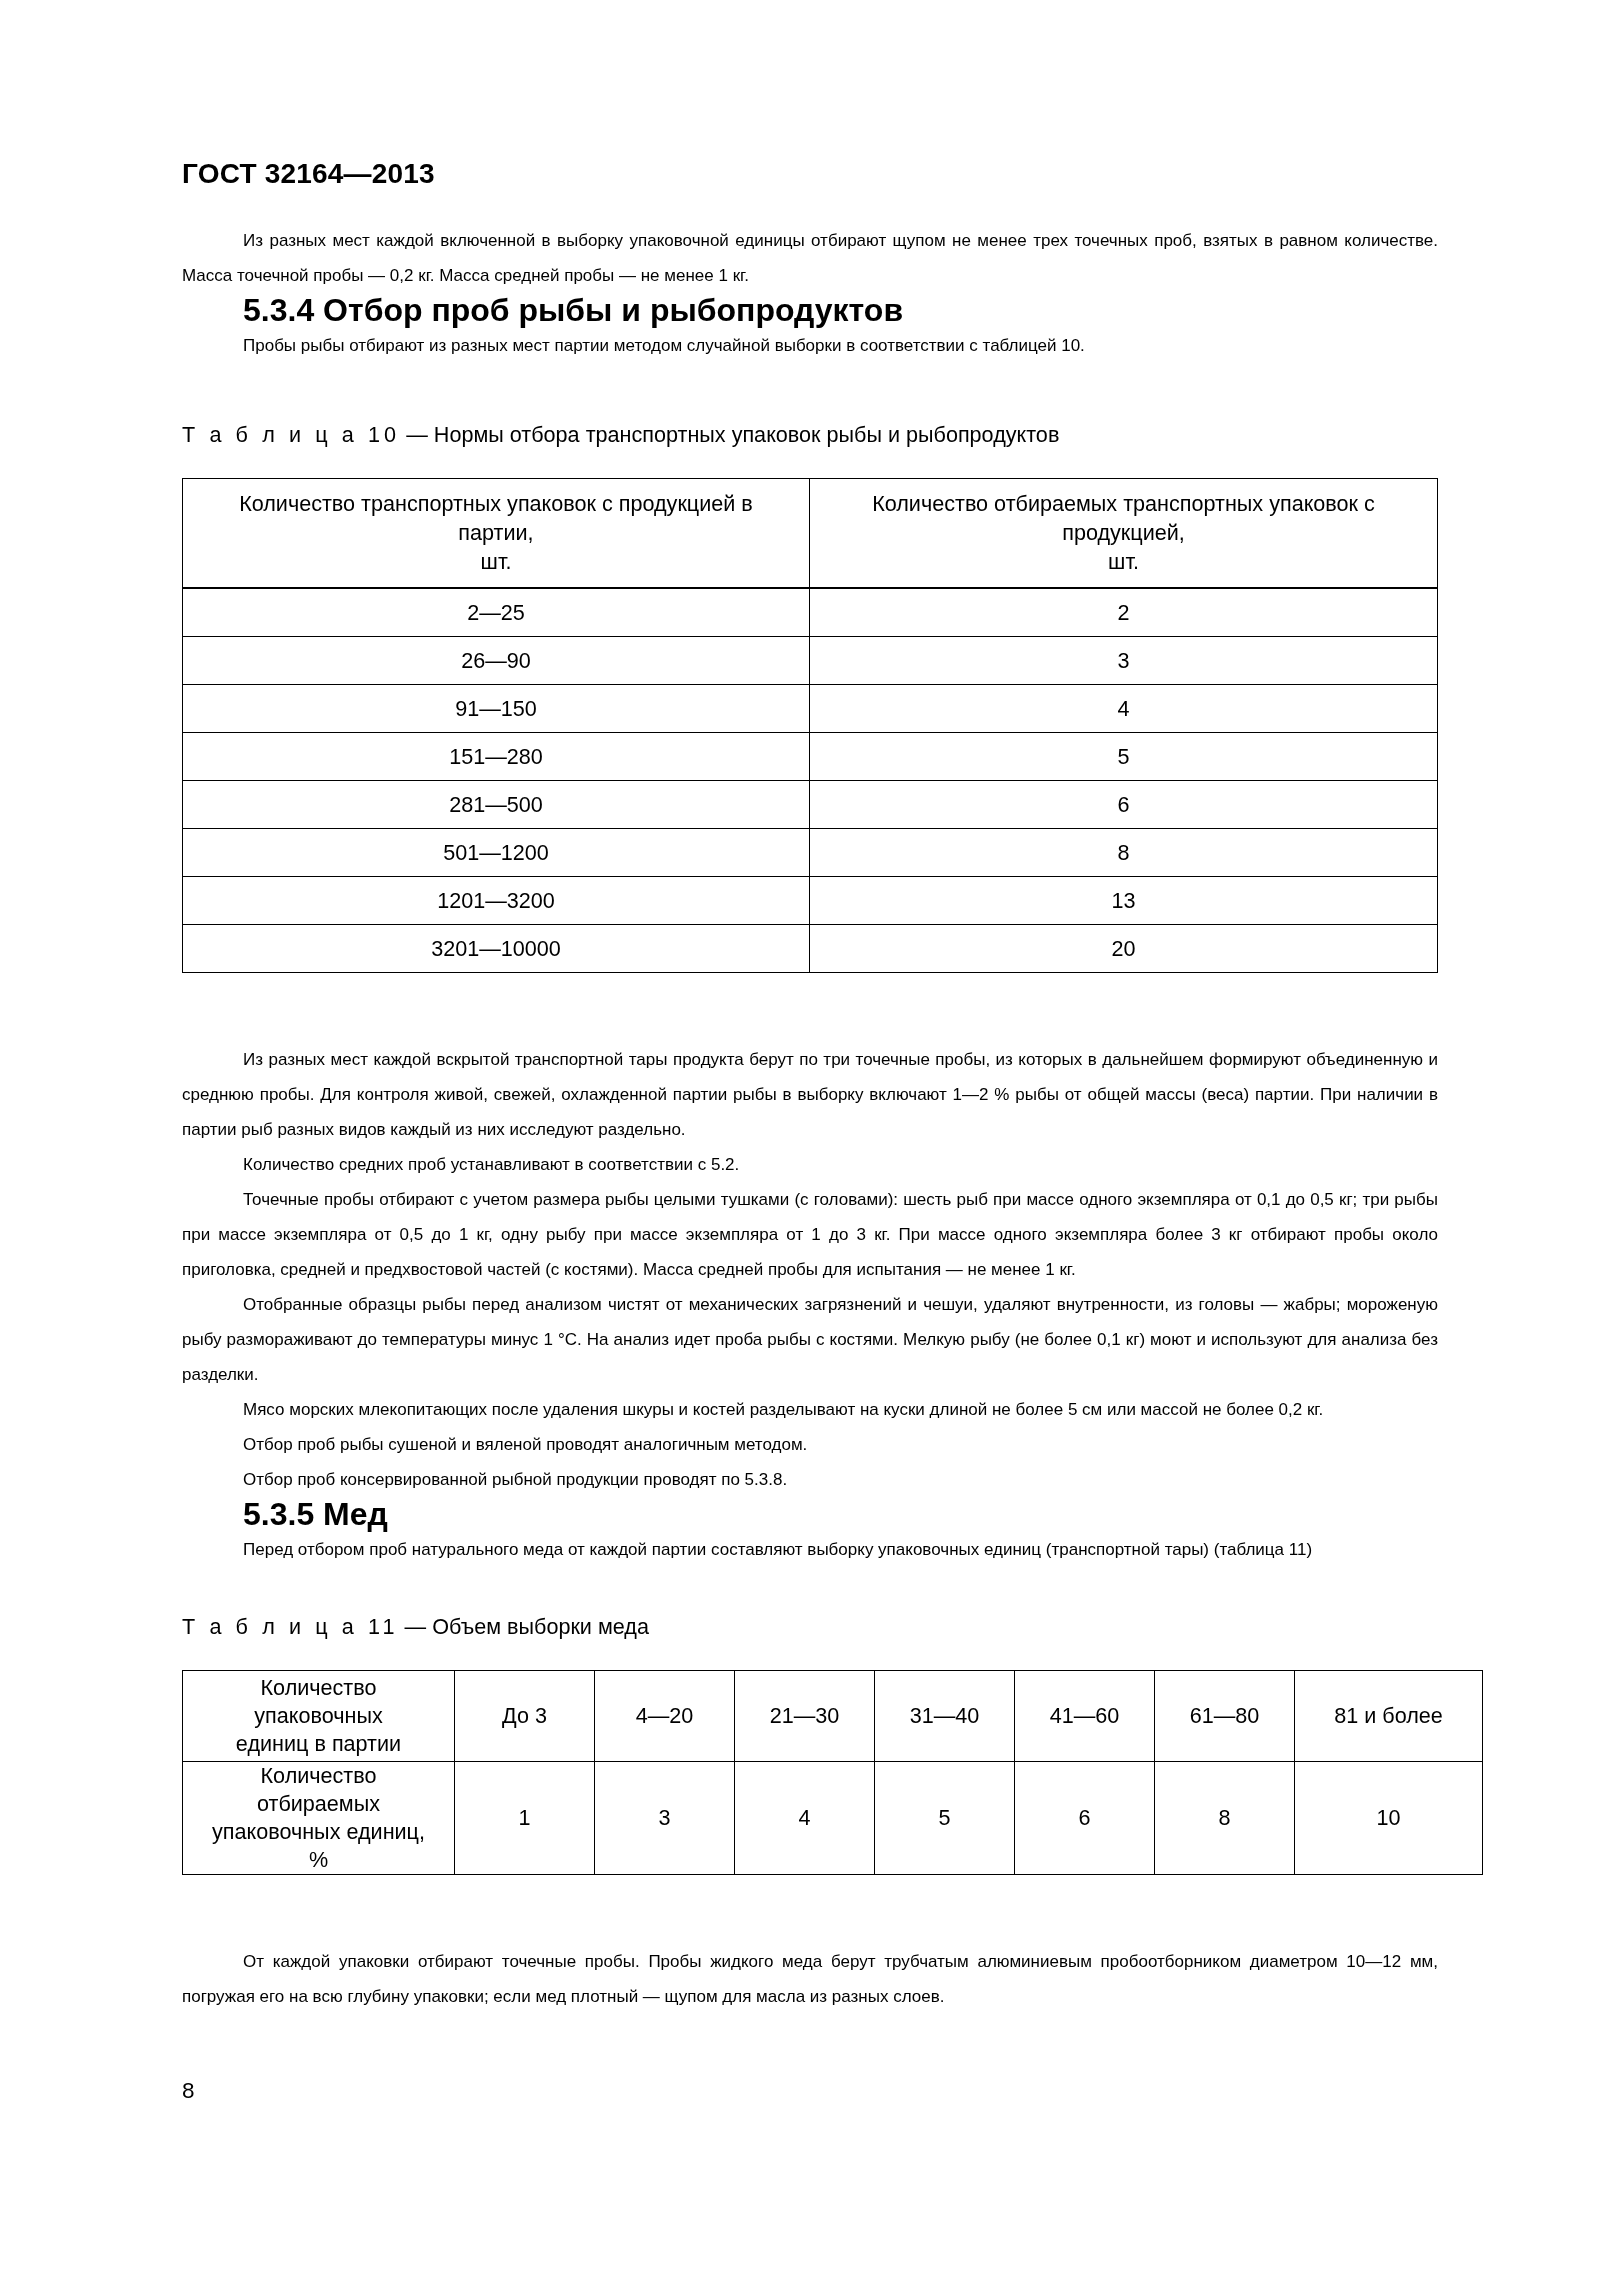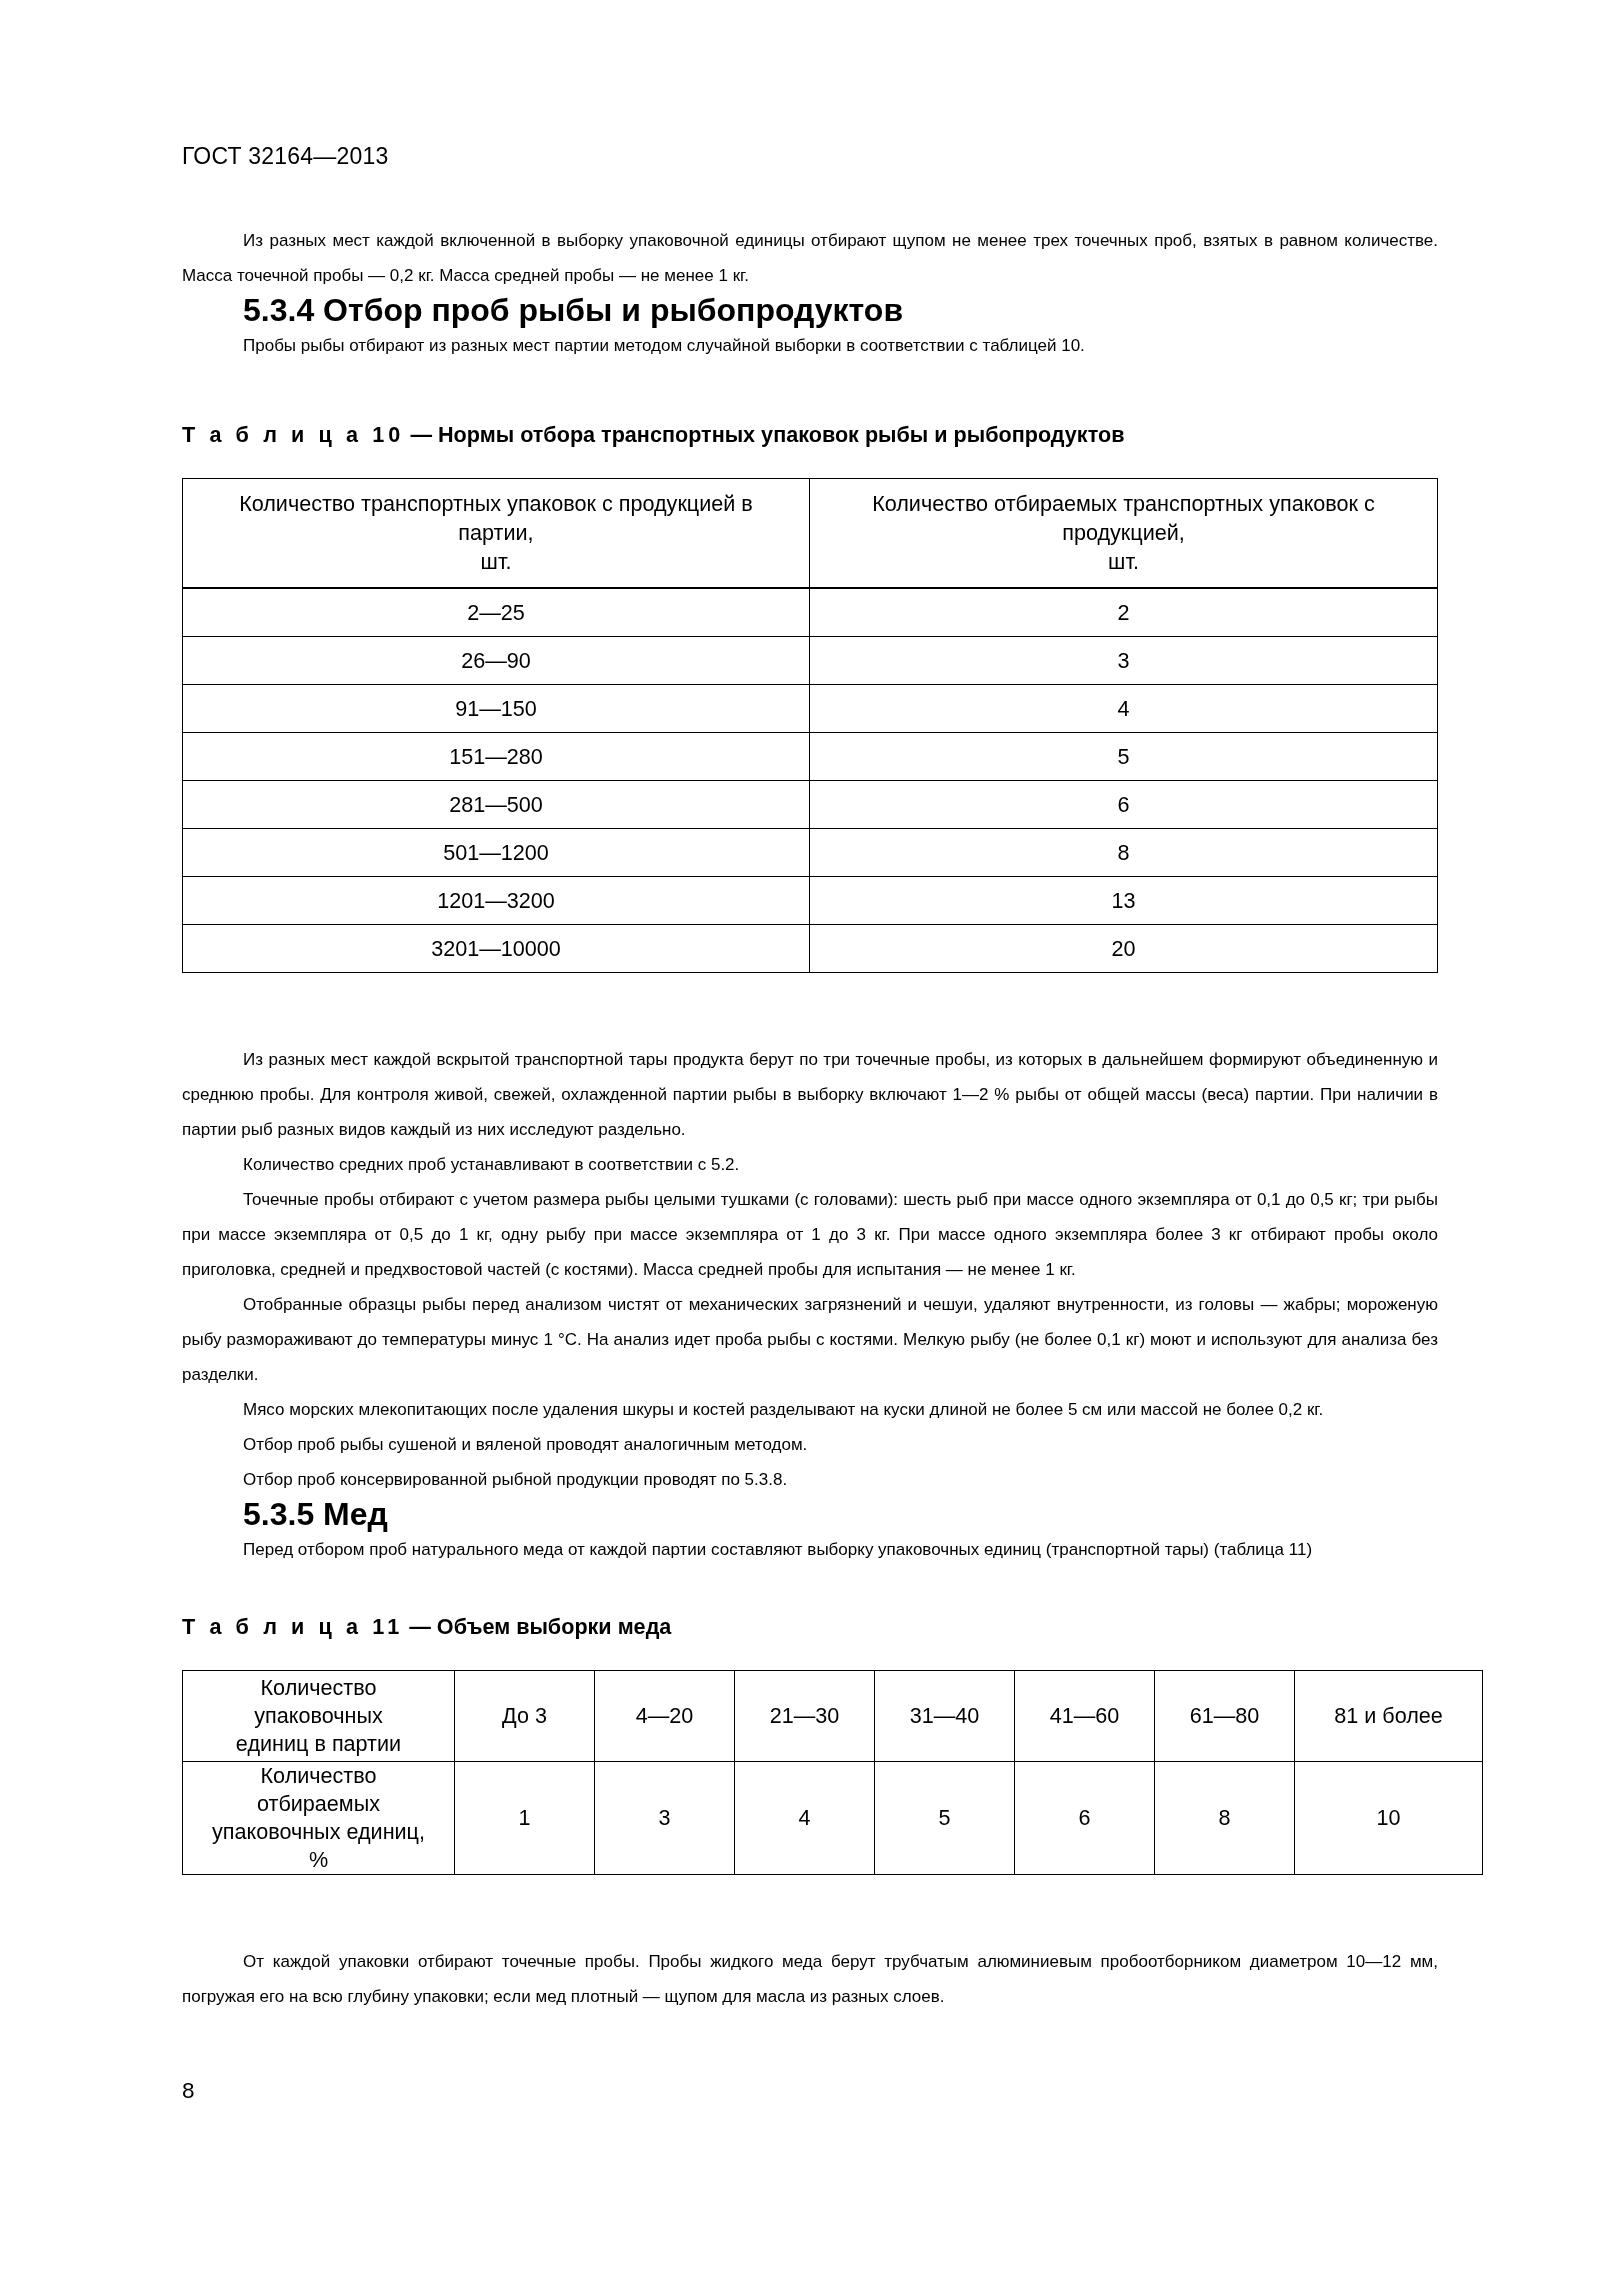--- a/index.html
+++ b/index.html
@@ -18,23 +18,23 @@
     margin: 0 auto;
     background: #ffffff;
     box-sizing: border-box;
     overflow: hidden;
   }
 
   
   .running-head {
     position: absolute;
     left: 182px;
-    top: 145px;
-    font-size: 23px;
-    font-weight: normal;
+    top: 160px;
+    font-size: 28px;
+    font-weight: bold;
     letter-spacing: 0.2px;
     line-height: 1;
     white-space: nowrap;
   }
 
   
   .body-block {
     position: absolute;
     left: 182px;
     top: 223px;
@@ -56,21 +56,20 @@
     font-weight: bold;
     text-indent: 61px;
   }
 
   
   .table-caption {
     font-size: 21.6px;
     line-height: 29px;
     margin: 0;
     white-space: nowrap;
-    font-weight: bold;
   }
   .table-caption .spaced {
     letter-spacing: 4.1px;
   }
 
   
   table {
     border-collapse: collapse;
     width: 1256px;
     table-layout: fixed;

